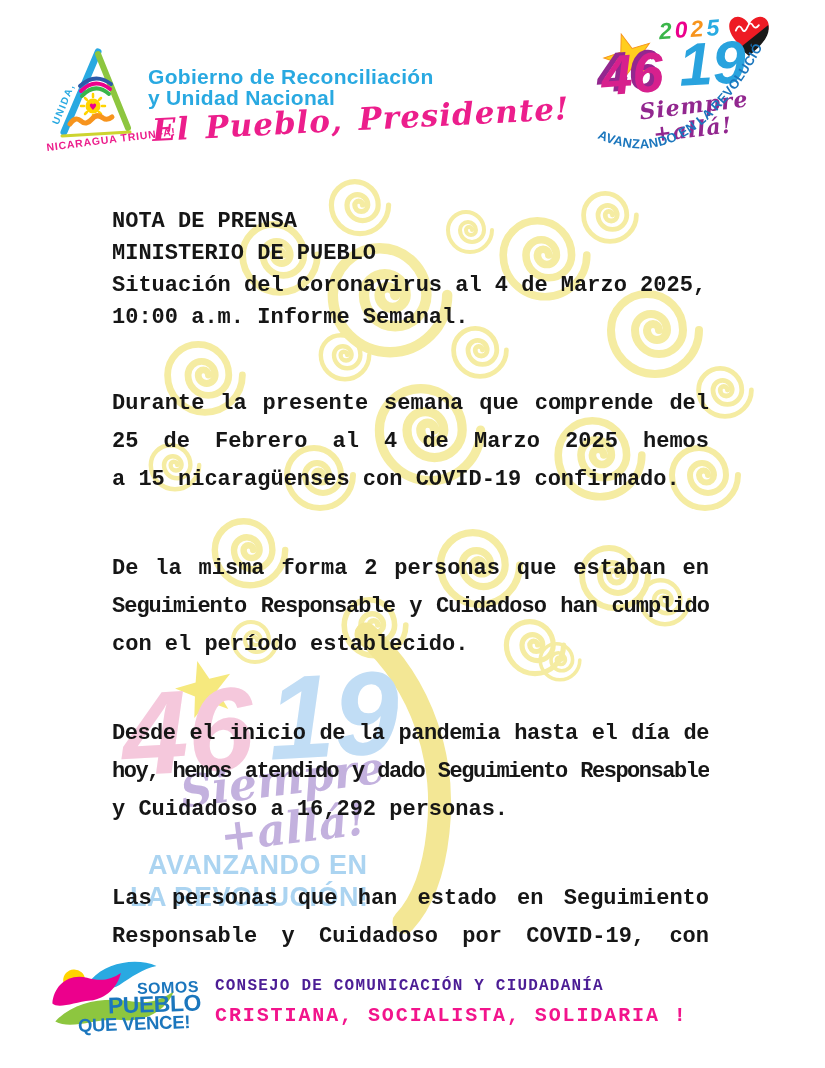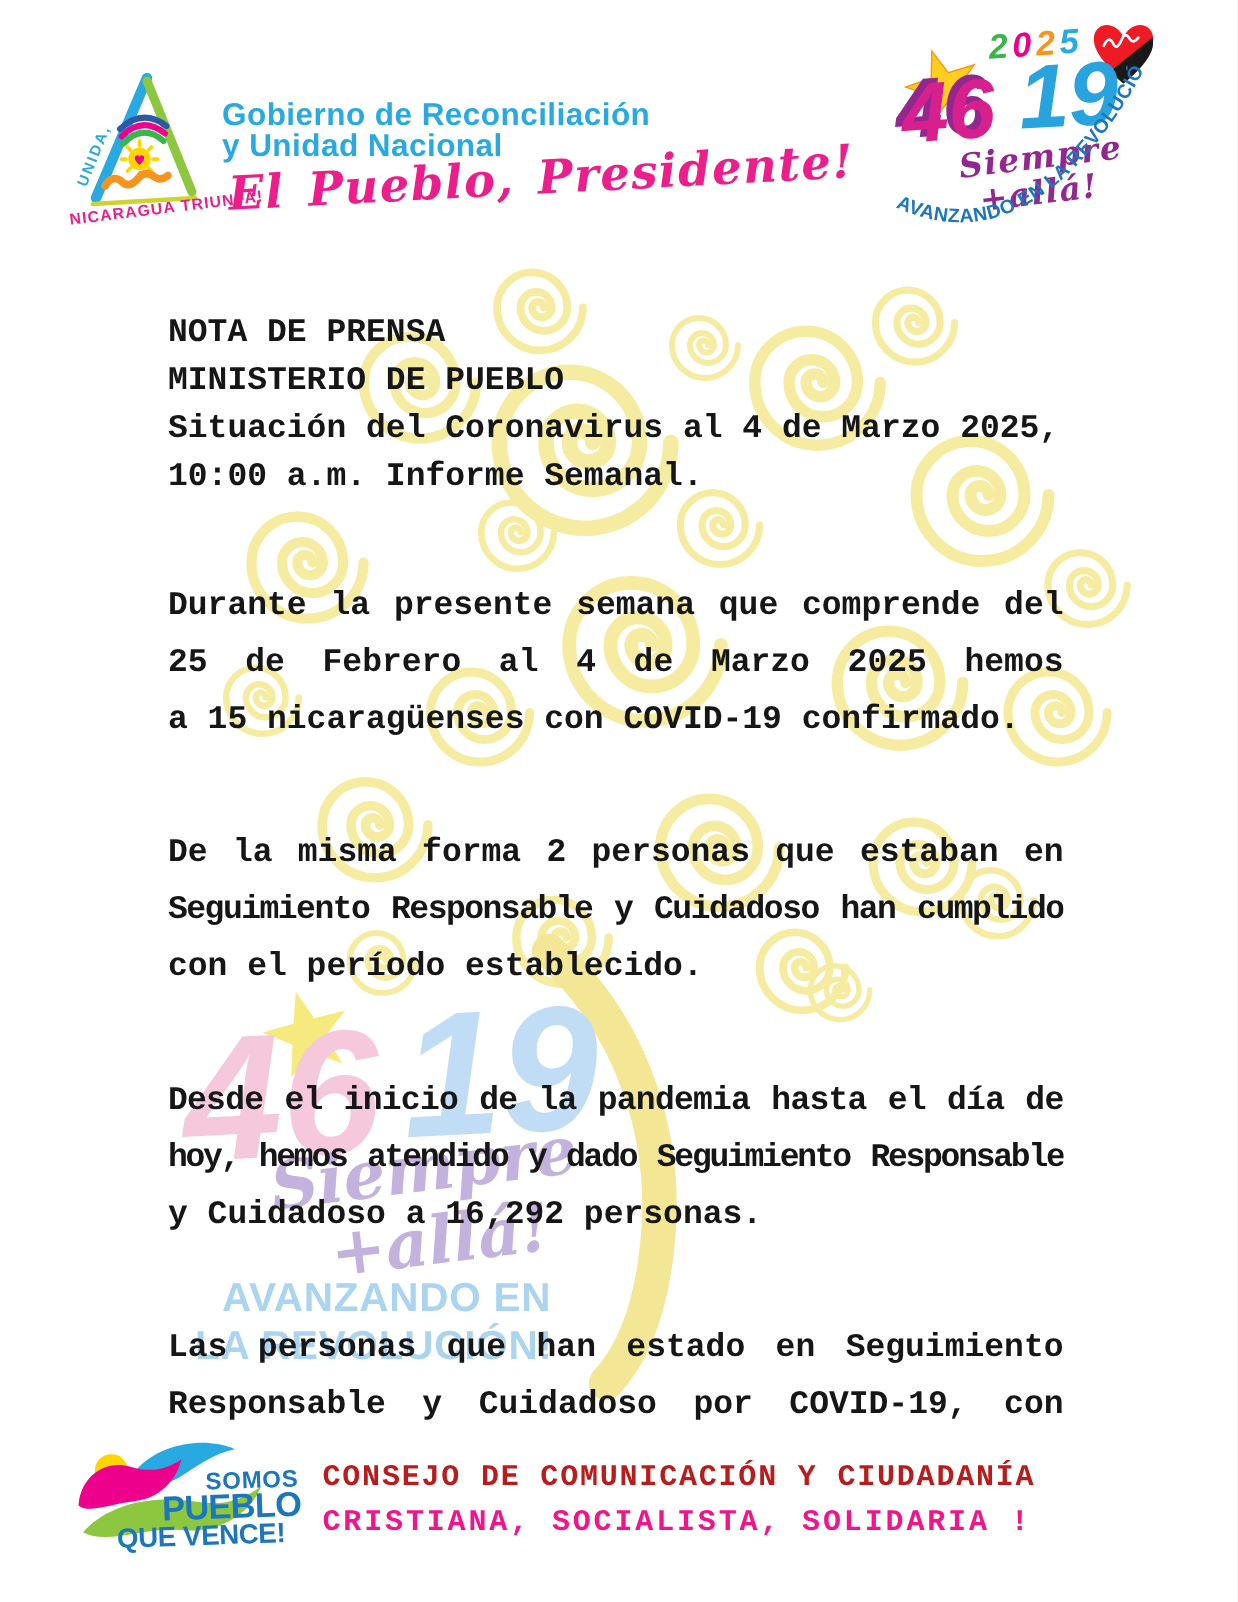--- a/index.html
+++ b/index.html
@@ -61,21 +61,21 @@
   .t46{letter-spacing:-.5px}.t48{letter-spacing:-1px}.t50{letter-spacing:-1.5px}.t51{letter-spacing:-1.7px}
 
   
   .somos{left:46px;top:956px;width:170px;height:86px;z-index:3;}
   .somos .txt{position:absolute;color:#1B76BD;font-weight:900;line-height:1;transform:rotate(-2deg);}
   .somos-1{left:91px;top:24px;font-size:16px;letter-spacing:.5px;}
   .somos-2{left:62px;top:37px;font-size:23px;letter-spacing:-.5px;}
   .somos-3{left:32px;top:59px;font-size:18.5px;letter-spacing:-.3px;}
   .council{left:215px;top:971px;z-index:3;font-family:"Liberation Mono","DejaVu Sans Mono",monospace;
            font-weight:bold;}
-  .council .c1{color:#b91c1c;font-size:20px;letter-spacing:1.2px;height:30px;line-height:30px;text-align:center;}
+  .council .c1{color:#4c1d95;font-size:16px;letter-spacing:1.2px;height:30px;line-height:30px;}
   .council .c2{color:#F2148C;font-size:20px;letter-spacing:1.9px;height:30px;line-height:30px;}
 </style>
 </head>
 <body>
 
 <div class="page">
 
   <svg class="tree" width="825" height="1068" viewBox="0 0 825 1068">
     <defs>
       <path id="sp" d="M 44,0 A 44,44 0 0 1 -44,0 A 36,36 0 0 1 28,0 A 24,24 0 0 1 -20,0 A 16,16 0 0 1 12,0 A 10,10 0 0 1 -8,0 A 6,6 0 0 1 4,0" fill="none" stroke-width="8" stroke-linecap="round"></path>

